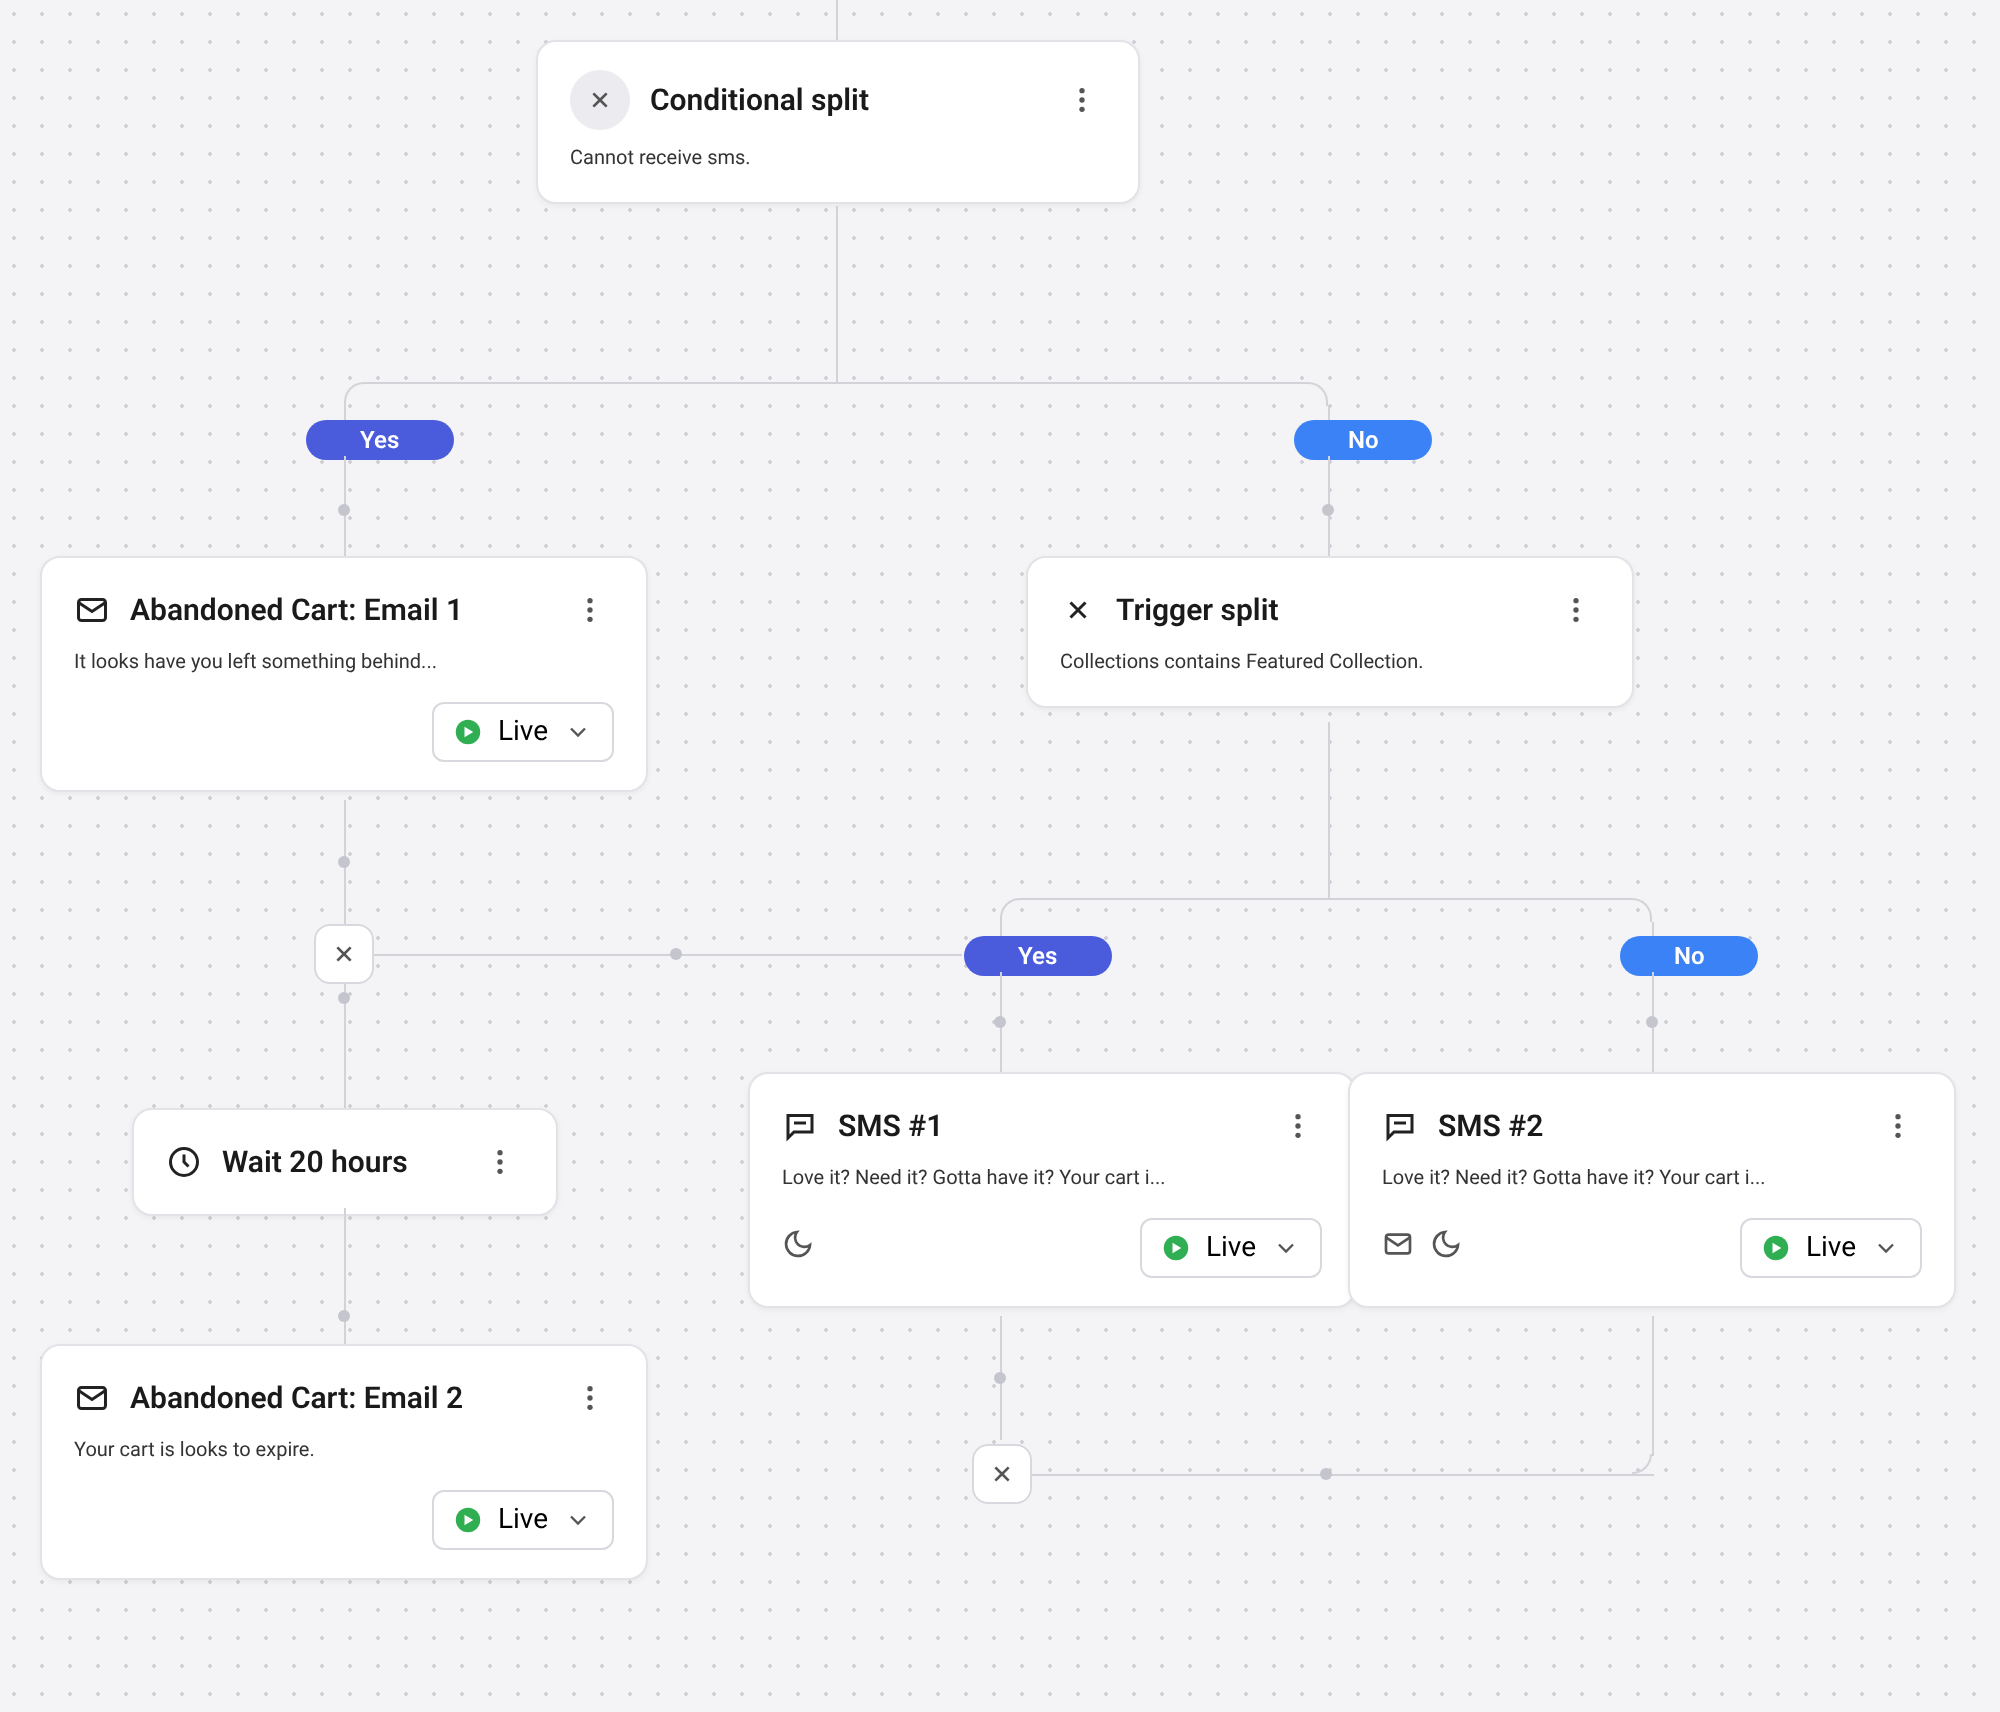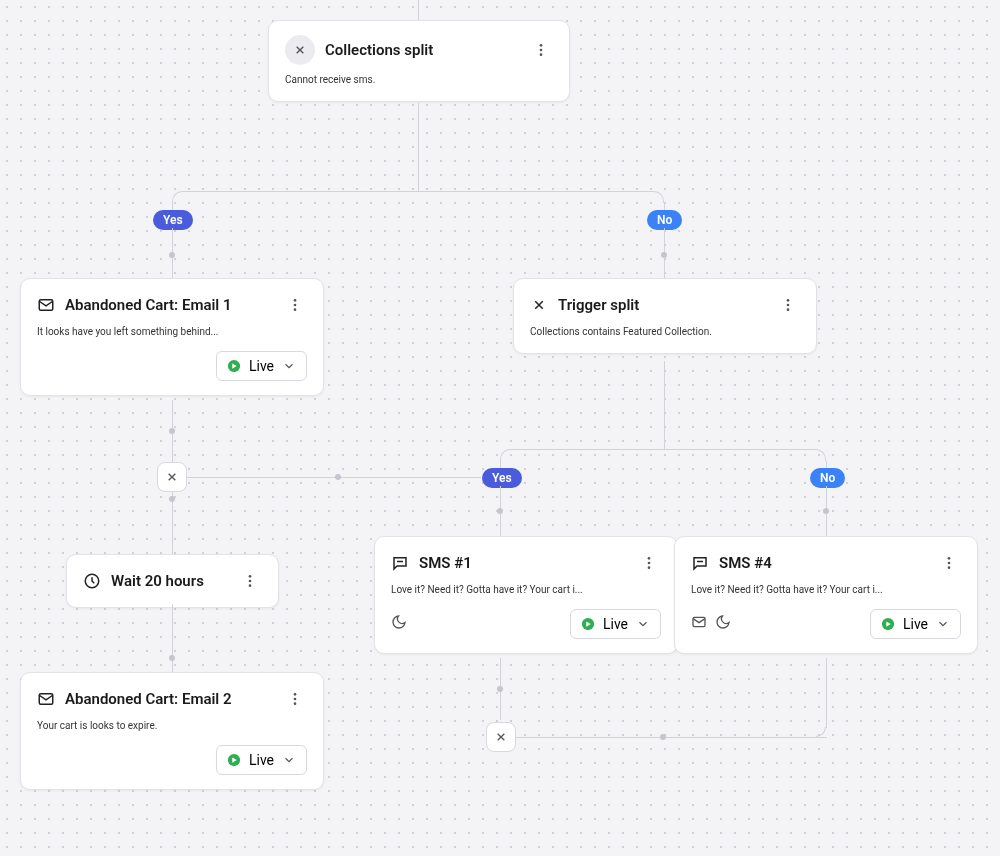--- a/index.html
+++ b/index.html
@@ -73,21 +73,21 @@
 }
 .live-dot {
   width: 14px; height: 14px;
 }
 .chevron { width: 14px; height: 14px; }
 .pill {
   position: absolute;
   font-size: 12px;
   font-weight: 600;
   color: #fff;
-  padding: 3px 10px;
+  padding: 3px 27px;
   border-radius: 10px;
 }
 .pill.yes { background: #4a5bdc; }
 .pill.no { background: #3b82f6; }
 .junction {
   position: absolute;
   width: 30px; height: 30px;
   background: #fff;
   border: 1px solid #d8d8de;
   border-radius: 8px;
@@ -115,21 +115,21 @@
 
 <div class="line v" style="left:418px; top:0; height:20px;"></div>
 
 <div class="card" style="left:268px; top:20px; width:302px;">
   <div class="card-header">
     <span class="icon-wrap badge">
       <svg width="16" height="16" viewBox="0 0 24 24" fill="none" stroke="#555" stroke-width="2">
           <path d="M7 7l5 5 5-5M7 17l5-5 5 5"></path>
         </svg>
     </span>
-    <span class="card-title">Collections split</span>
+    <span class="card-title">Conditional split</span>
     <span class="more-btn">
       <svg width="16" height="16" viewBox="0 0 24 24">
           <circle cx="12" cy="5" r="2"></circle>
           <circle cx="12" cy="12" r="2"></circle>
           <circle cx="12" cy="19" r="2"></circle>
         </svg>
     </span>
   </div>
   <div class="card-desc">Cannot receive sms.</div>
 </div>
@@ -323,21 +323,21 @@
 </div>
 
 <div class="card" style="left:674px; top:536px; width:304px;">
   <div class="card-header">
     <span class="icon-wrap">
       <svg width="18" height="18" viewBox="0 0 24 24" fill="none" stroke="#222" stroke-width="2">
           <path d="M4 5h16v11H8l-4 4V5z"></path>
           <path d="M8 10h8"></path>
         </svg>
     </span>
-    <span class="card-title">SMS #4</span>
+    <span class="card-title">SMS #2</span>
     <span class="more-btn">
       <svg width="16" height="16" viewBox="0 0 24 24">
           <circle cx="12" cy="5" r="2"></circle>
           <circle cx="12" cy="12" r="2"></circle>
           <circle cx="12" cy="19" r="2"></circle>
         </svg>
     </span>
   </div>
   <div class="card-desc">Love it? Need it? Gotta have it? Your cart i...</div>
   <div class="status-row">

